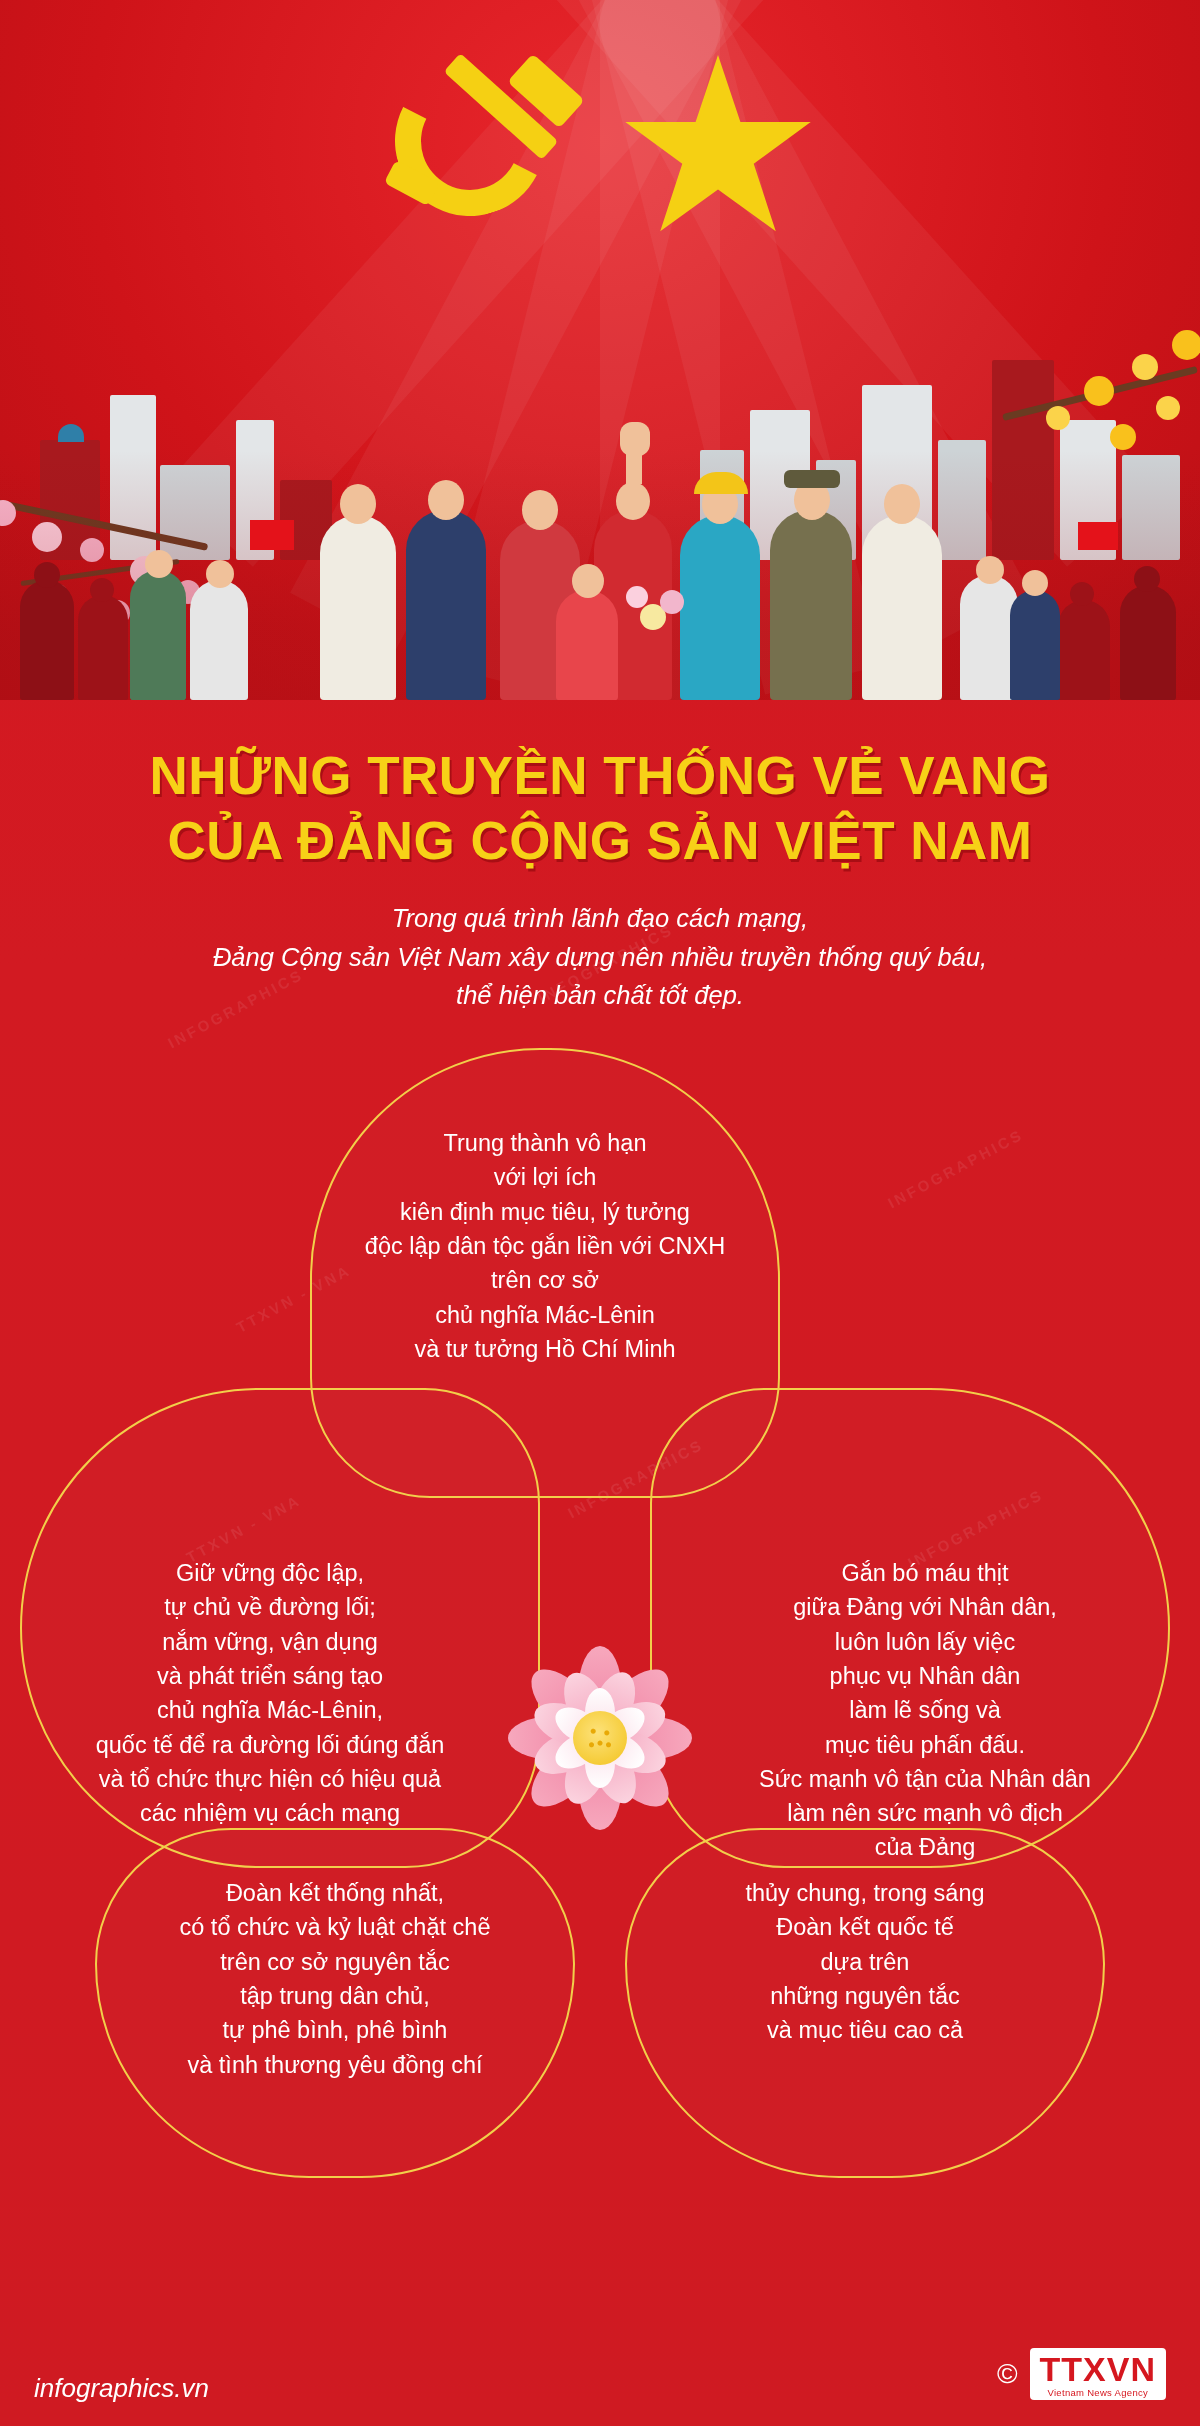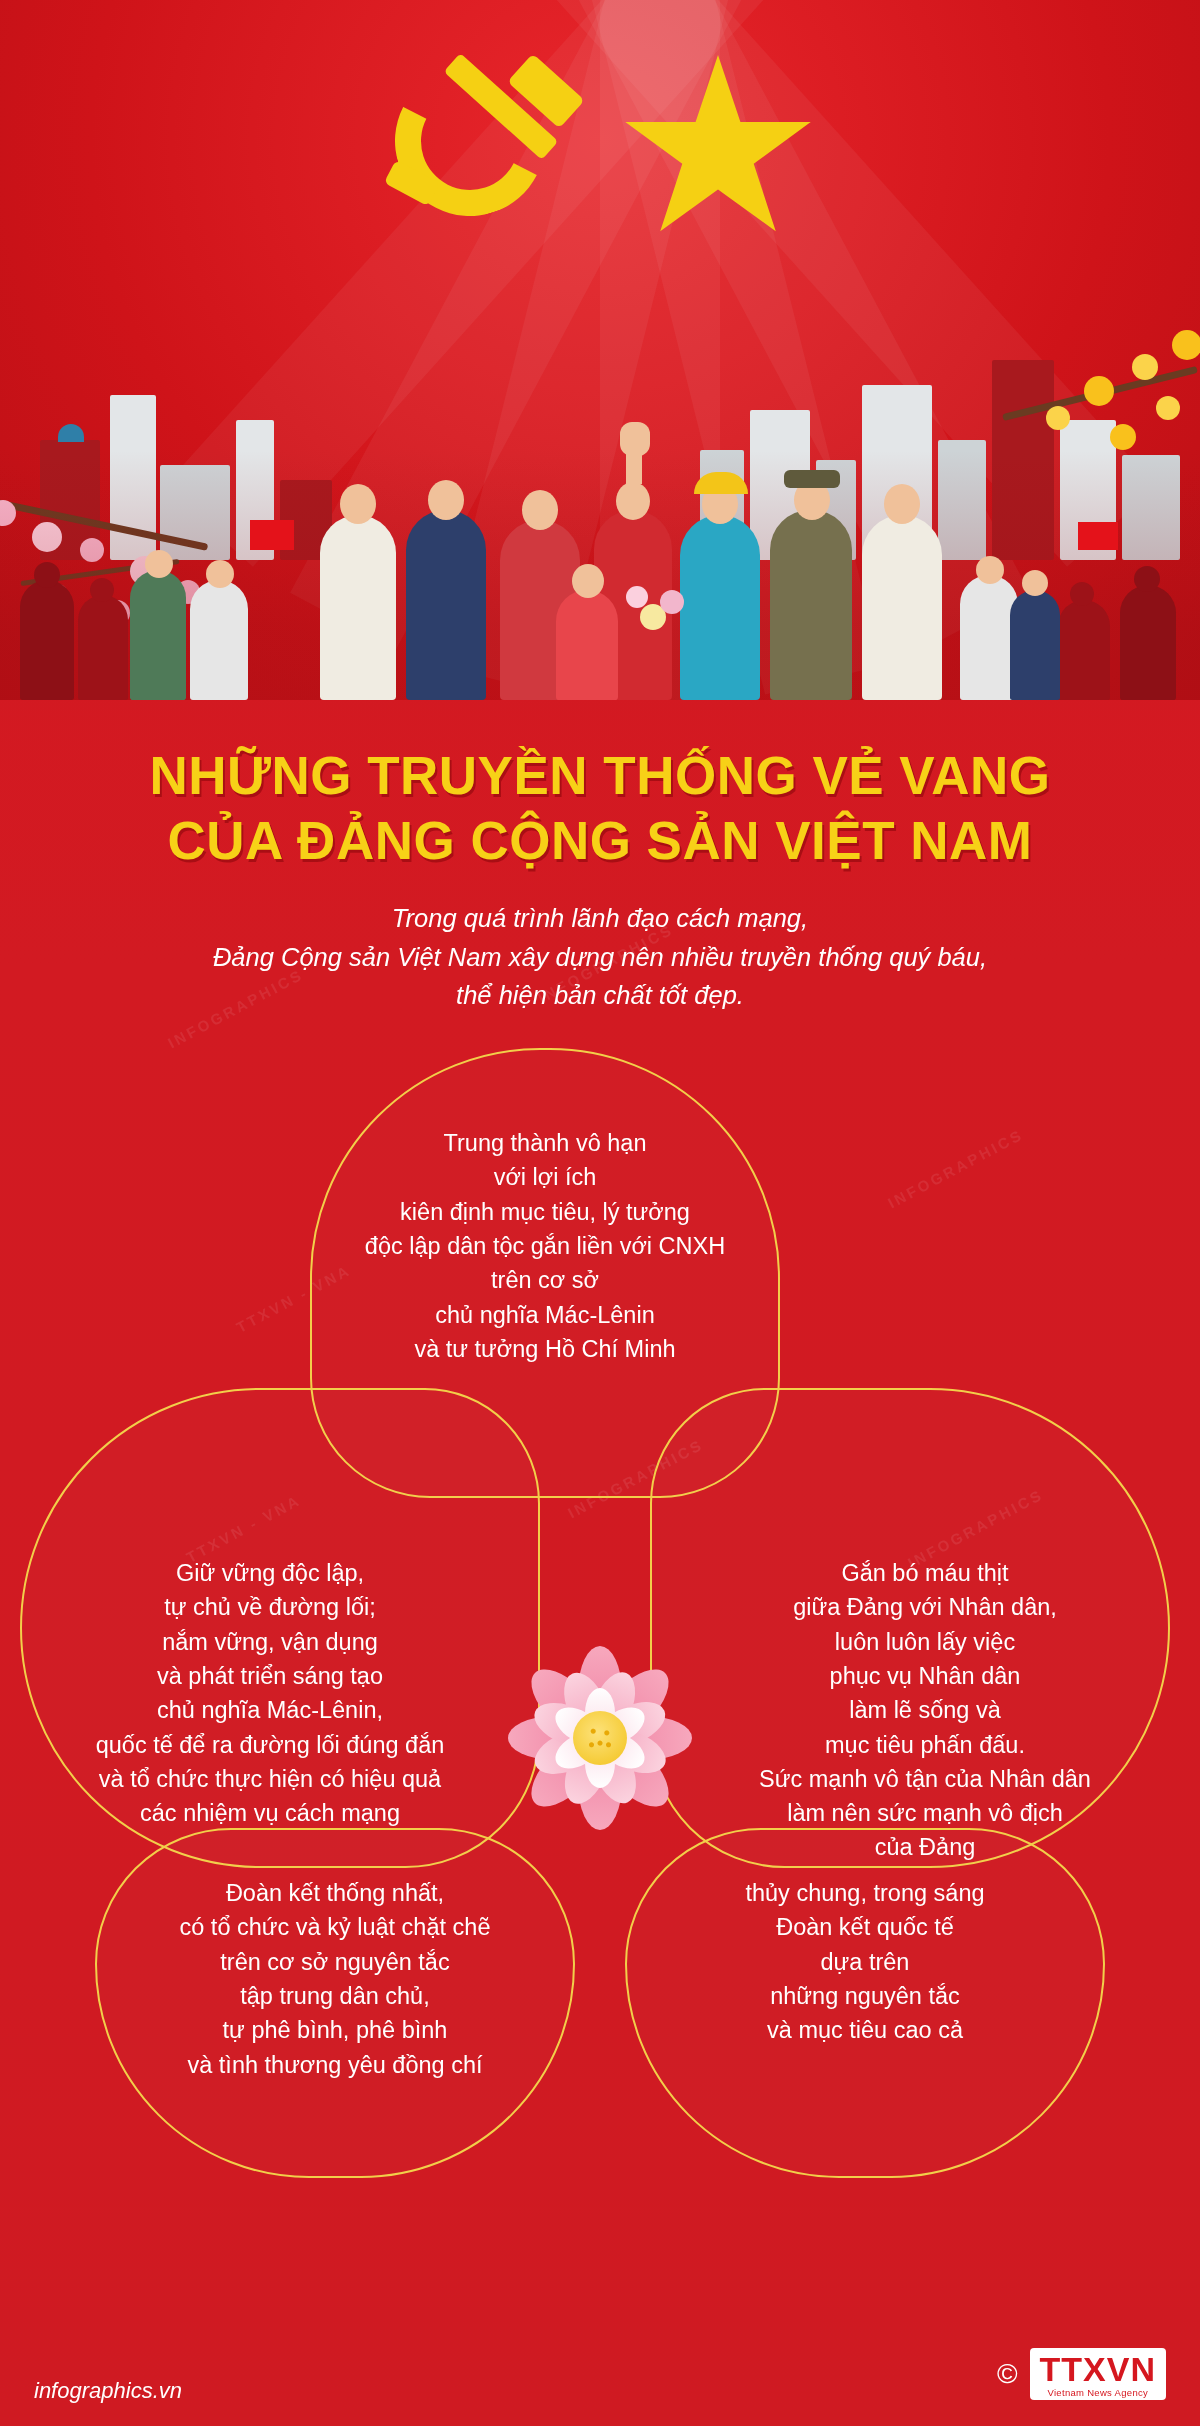--- a/index.html
+++ b/index.html
@@ -244,21 +244,21 @@
   .footer {
     position: absolute;
     left: 0; bottom: 0;
     width: 1200px; height: 120px;
   }
   .site {
     position: absolute;
     left: 34px; bottom: 22px;
     color: #ffffff;
     font-style: italic;
-    font-size: 22px;
+    font-size: 26px;
   }
   .logo-wrap {
     position: absolute;
     right: 34px; bottom: 26px;
     display: flex;
     align-items: center;
     gap: 12px;
   }
   .copyright-c {
     color: #ffffff;

